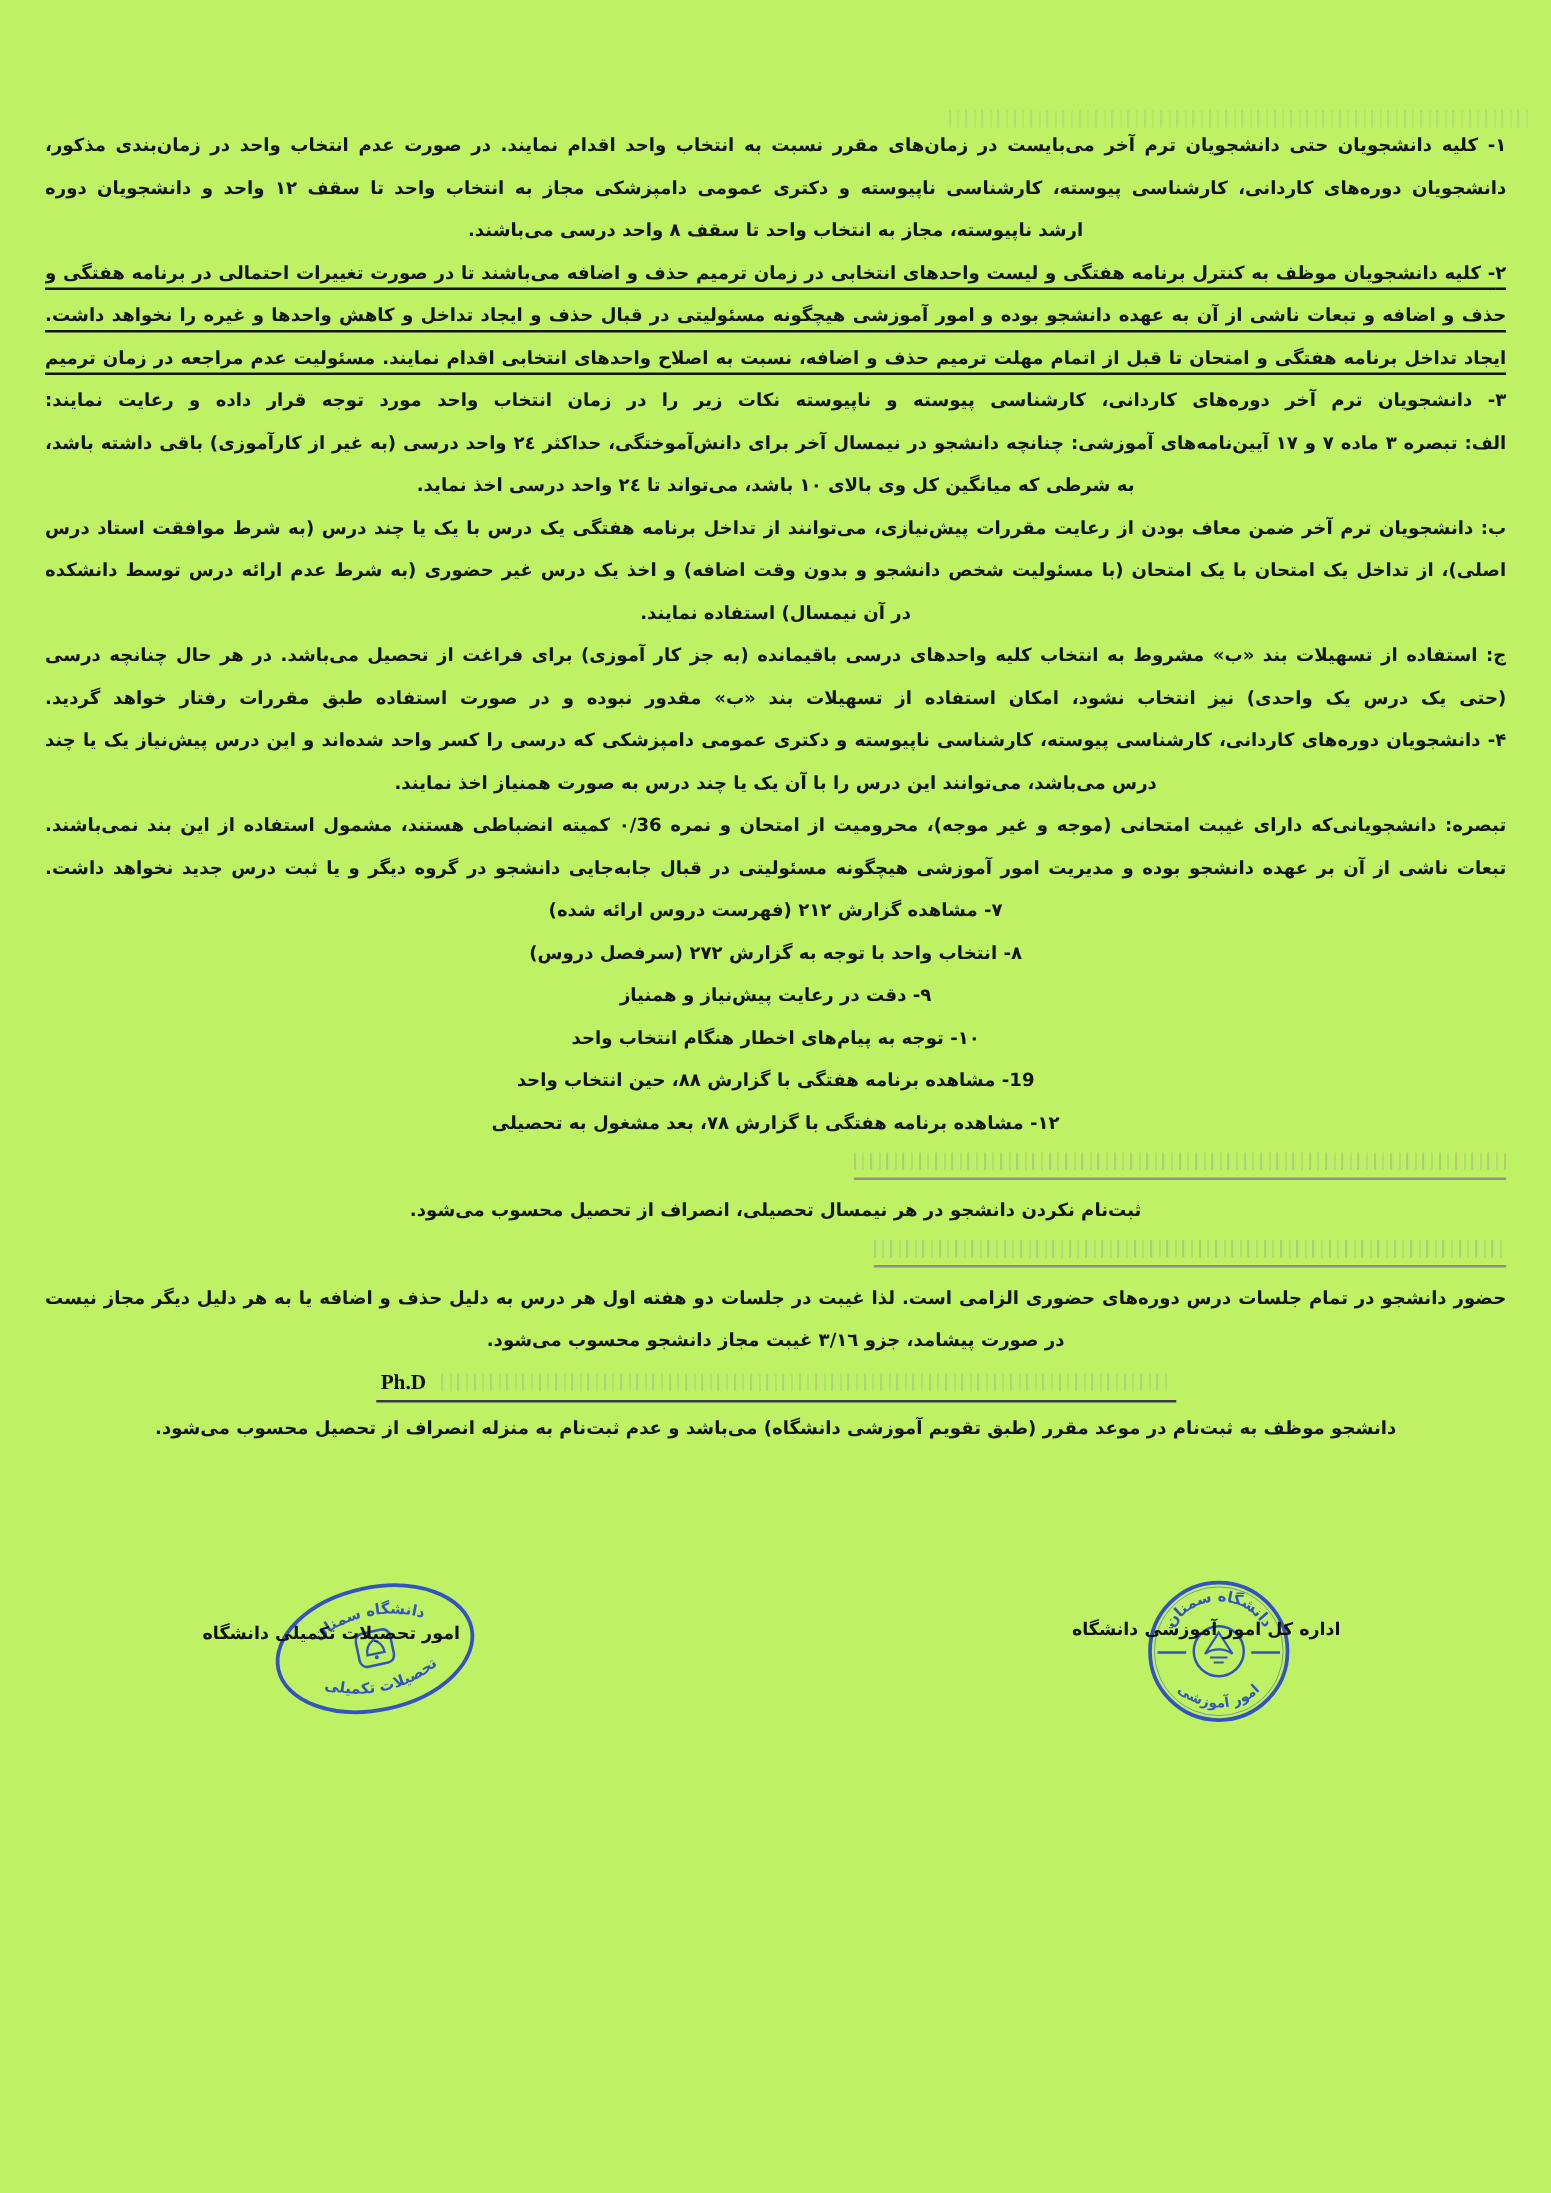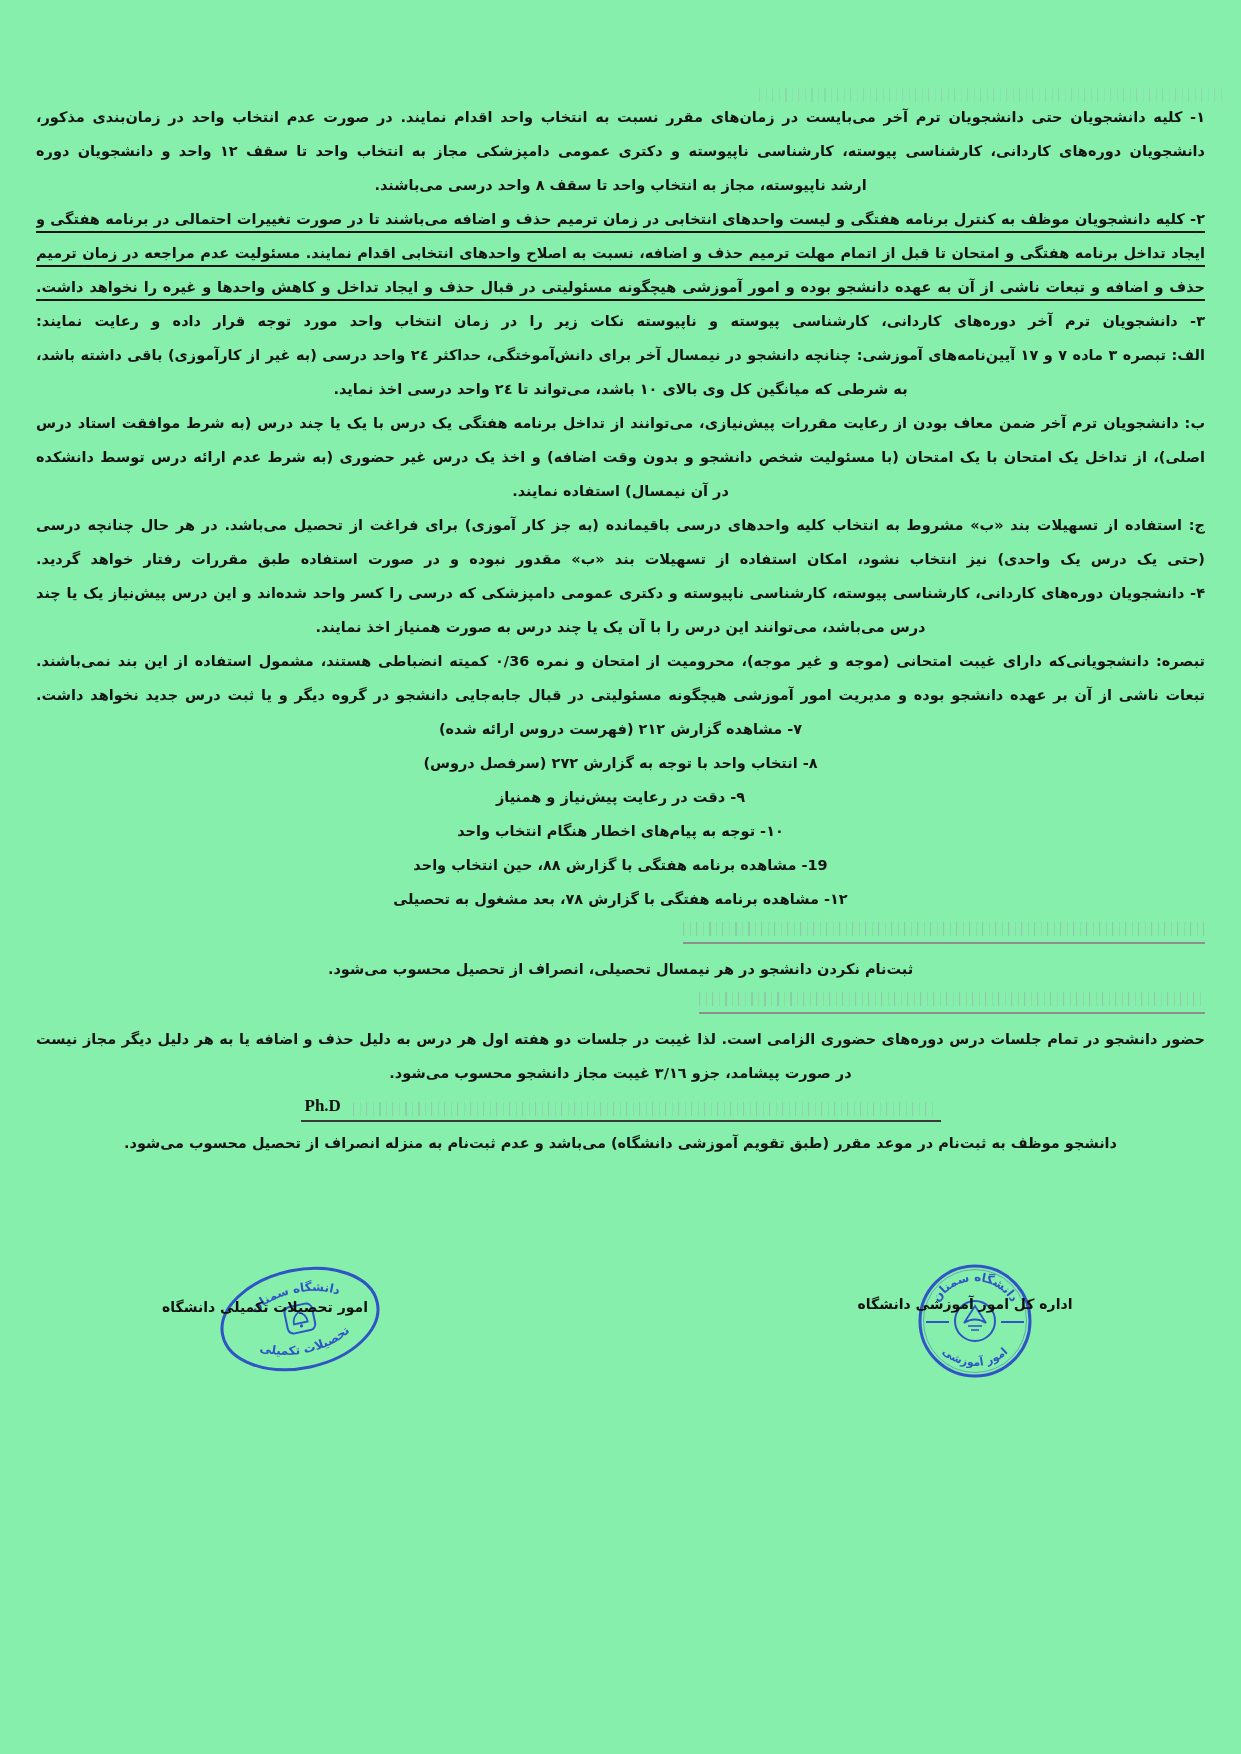--- a/index.html
+++ b/index.html
@@ -5,21 +5,21 @@
   :root{
     --stamp_blue:#2946c8;
     --text:#141414;
     --ghost_gray:#b9b9bd;
     --underline_gray:#8f8f8f;
   }
   html,body{margin:0;padding:0;background:#ffffff;}
   .page{
     position:relative;
     width:1241px;height:1754px;
-    background:#86efac;
+    background:#bef264;
     font-family:"DejaVu Sans", sans-serif;
     color:var(--text);
     overflow:hidden;
   }
   
   .ghost{
     height:14px;
     background:repeating-linear-gradient(90deg,
       rgba(140,140,150,.45) 0 1.5px,
       rgba(190,190,200,.22) 1.5px 3px,
@@ -55,21 +55,21 @@
   .c{text-align:center;text-align-last:center;}
   .u .line{
     text-decoration:underline;
     text-underline-offset:7px;
     text-decoration-thickness:1.5px;
   }
   
   .phd-row{
     direction:ltr;
     width:632px;margin:6px auto 4px;
-    display:flex;align-items:flex-end;gap:12px;
+    display:flex;align-items:center;gap:12px;
     border-bottom:2px solid #3a3a3a;
     padding:0 4px 4px;
   }
   .phd{
     font-weight:bold;font-size:17px;line-height:20px;color:#111;
     font-family:"Liberation Serif", serif;
   }
   .phd-row .ghost{flex:1;opacity:.65;}
   
   .sig-label{
@@ -97,22 +97,22 @@
   <div class="content">
 
     <div>
       <div class="line j">۱- کلیه دانشجویان حتی دانشجویان ترم آخر می‌بایست در زمان‌های مقرر نسبت به انتخاب واحد اقدام نمایند. در صورت عدم انتخاب واحد در زمان‌بندی مذکور،</div>
       <div class="line j">دانشجویان دوره‌های کاردانی، کارشناسی پیوسته، کارشناسی ناپیوسته و دکتری عمومی دامپزشکی مجاز به انتخاب واحد تا سقف ۱۲ واحد و دانشجویان دوره کارشناسی</div>
       <div class="line c">ارشد ناپیوسته، مجاز به انتخاب واحد تا سقف ۸ واحد درسی می‌باشند.</div>
     </div>
 
     <div class="u">
       <div class="line j">۲- کلیه دانشجویان موظف به کنترل برنامه هفتگی و لیست واحدهای انتخابی در زمان ترمیم حذف و اضافه می‌باشند تا در صورت تغییرات احتمالی در برنامه هفتگی و</div>
+      <div class="line j">حذف و اضافه و تبعات ناشی از آن به عهده دانشجو بوده و امور آموزشی هیچگونه مسئولیتی در قبال حذف و ایجاد تداخل و کاهش واحدها و غیره را نخواهد داشت.</div>
       <div class="line j">ایجاد تداخل برنامه هفتگی و امتحان تا قبل از اتمام مهلت ترمیم حذف و اضافه، نسبت به اصلاح واحدهای انتخابی اقدام نمایند. مسئولیت عدم مراجعه در زمان ترمیم</div>
-      <div class="line j">حذف و اضافه و تبعات ناشی از آن به عهده دانشجو بوده و امور آموزشی هیچگونه مسئولیتی در قبال حذف و ایجاد تداخل و کاهش واحدها و غیره را نخواهد داشت.</div>
     </div>
 
     <div>
       <div class="line j">۳- دانشجویان ترم آخر دوره‌های کاردانی، کارشناسی پیوسته و ناپیوسته نکات زیر را در زمان انتخاب واحد مورد توجه قرار داده و رعایت نمایند:</div>
     </div>
 
     <div>
       <div class="line j">الف: تبصره ۳ ماده ۷ و ۱۷ آیین‌نامه‌های آموزشی: چنانچه دانشجو در نیمسال آخر برای دانش‌آموختگی، حداکثر ۲٤ واحد درسی (به غیر از کارآموزی) باقی داشته باشد،</div>
       <div class="line c">به شرطی که میانگین کل وی بالای ۱۰ باشد، می‌تواند تا ۲٤ واحد درسی اخذ نماید.</div>
     </div>

